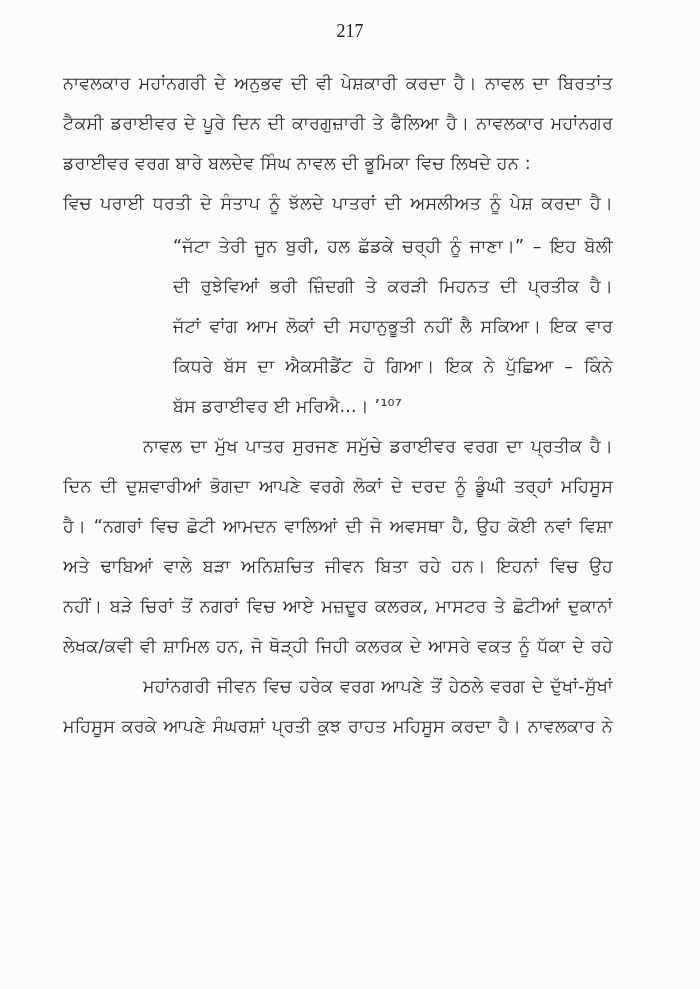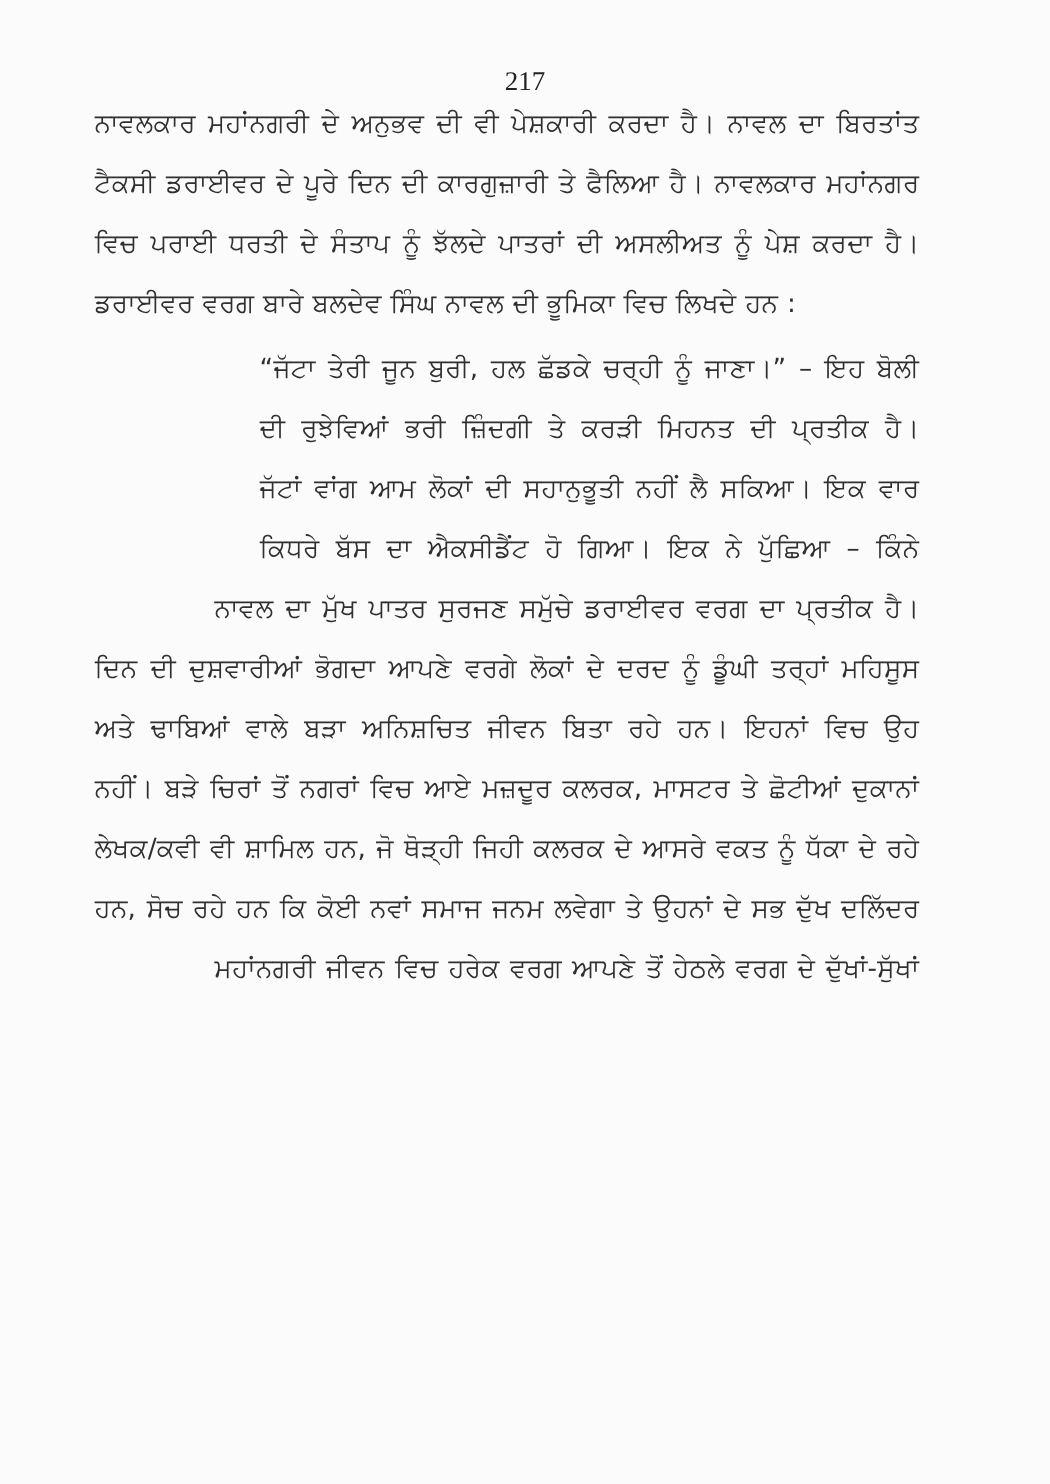--- a/index.html
+++ b/index.html
@@ -11,21 +11,21 @@
   .page {
     position: relative;
     width: 700px;
     height: 989px;
     margin: 0 auto;
     background: #fbfbfb;
     overflow: hidden;
   }
   .page-number {
     position: absolute;
-    top: 44px;
+    top: 21px;
     left: 0;
     width: 700px;
     text-align: center;
     font-family: "Liberation Serif", serif;
     font-size: 18px;
     color: #222;
   }
   .page-body {
     position: absolute;
     top: 63px;
@@ -58,34 +58,36 @@
 </style>
 </head>
 <body>
 
 <div class="page">
   <div class="page-number">217</div>
   <div class="page-body" id="page-body">
       <div class="block paragraph">
         <div class="line justify">ਨਾਵਲਕਾਰ ਮਹਾਂਨਗਰੀ ਦੇ ਅਨੁਭਵ ਦੀ ਵੀ ਪੇਸ਼ਕਾਰੀ ਕਰਦਾ ਹੈ। ਨਾਵਲ ਦਾ ਬਿਰਤਾਂਤ ਇਕ</div>
         <div class="line justify">ਟੈਕਸੀ ਡਰਾਈਵਰ ਦੇ ਪੂਰੇ ਦਿਨ ਦੀ ਕਾਰਗੁਜ਼ਾਰੀ ਤੇ ਫੈਲਿਆ ਹੈ। ਨਾਵਲਕਾਰ ਮਹਾਂਨਗਰ</div>
+        <div class="line">ਡਰਾਈਵਰ ਵਰਗ ਬਾਰੇ ਬਲਦੇਵ ਸਿੰਘ ਨਾਵਲ ਦੀ ਭੂਮਿਕਾ ਵਿਚ ਲਿਖਦੇ ਹਨ :</div>
         <div class="line justify">ਵਿਚ ਪਰਾਈ ਧਰਤੀ ਦੇ ਸੰਤਾਪ ਨੂੰ ਝੱਲਦੇ ਪਾਤਰਾਂ ਦੀ ਅਸਲੀਅਤ ਨੂੰ ਪੇਸ਼ ਕਰਦਾ ਹੈ।</div>
-        <div class="line">ਡਰਾਈਵਰ ਵਰਗ ਬਾਰੇ ਬਲਦੇਵ ਸਿੰਘ ਨਾਵਲ ਦੀ ਭੂਮਿਕਾ ਵਿਚ ਲਿਖਦੇ ਹਨ :</div>
       </div>
       <div class="block quote">
         <div class="line justify">“ਜੱਟਾ ਤੇਰੀ ਜੂਨ ਬੁਰੀ, ਹਲ ਛੱਡਕੇ ਚਰ੍ਹੀ ਨੂੰ ਜਾਣਾ।” – ਇਹ ਬੋਲੀ ਜੱਟ</div>
         <div class="line justify">ਦੀ ਰੁਝੇਵਿਆਂ ਭਰੀ ਜ਼ਿੰਦਗੀ ਤੇ ਕਰੜੀ ਮਿਹਨਤ ਦੀ ਪ੍ਰਤੀਕ ਹੈ। ਡਰਾਈਵਰਾਂ</div>
         <div class="line justify">ਜੱਟਾਂ ਵਾਂਗ ਆਮ ਲੋਕਾਂ ਦੀ ਸਹਾਨੁਭੂਤੀ ਨਹੀਂ ਲੈ ਸਕਿਆ। ਇਕ ਵਾਰ</div>
         <div class="line justify">ਕਿਧਰੇ ਬੱਸ ਦਾ ਐਕਸੀਡੈਂਟ ਹੋ ਗਿਆ। ਇਕ ਨੇ ਪੁੱਛਿਆ – ਕਿੰਨੇ ਆਦਮੀ</div>
+        <div class="line">ਬੱਸ ਡਰਾਈਵਰ ਈ ਮਰਿਐ...। ’¹⁰⁷</div>
       </div>
       <div class="block paragraph">
         <div class="line justify indent">ਨਾਵਲ ਦਾ ਮੁੱਖ ਪਾਤਰ ਸੁਰਜਣ ਸਮੁੱਚੇ ਡਰਾਈਵਰ ਵਰਗ ਦਾ ਪ੍ਰਤੀਕ ਹੈ। ਉਹ ਸਾਰੇ</div>
         <div class="line justify">ਦਿਨ ਦੀ ਦੁਸ਼ਵਾਰੀਆਂ ਭੋਗਦਾ ਆਪਣੇ ਵਰਗੇ ਲੋਕਾਂ ਦੇ ਦਰਦ ਨੂੰ ਡੂੰਘੀ ਤਰ੍ਹਾਂ ਮਹਿਸੂਸ ਕਰਦਾ</div>
+        <div class="line justify">ਹੈ। “ਨਗਰਾਂ ਵਿਚ ਛੋਟੀ ਆਮਦਨ ਵਾਲਿਆਂ ਦੀ ਜੋ ਅਵਸਥਾ ਹੈ, ਉਹ ਕੋਈ ਨਵਾਂ ਵਿਸ਼ਾ</div>
         <div class="line justify">ਅਤੇ ਢਾਬਿਆਂ ਵਾਲੇ ਬੜਾ ਅਨਿਸ਼ਚਿਤ ਜੀਵਨ ਬਿਤਾ ਰਹੇ ਹਨ। ਇਹਨਾਂ ਵਿਚ ਉਹ</div>
         <div class="line justify">ਨਹੀਂ। ਬੜੇ ਚਿਰਾਂ ਤੋਂ ਨਗਰਾਂ ਵਿਚ ਆਏ ਮਜ਼ਦੂਰ ਕਲਰਕ, ਮਾਸਟਰ ਤੇ ਛੋਟੀਆਂ ਦੁਕਾਨਾਂ</div>
         <div class="line justify">ਲੇਖਕ/ਕਵੀ ਵੀ ਸ਼ਾਮਿਲ ਹਨ, ਜੋ ਥੋੜ੍ਹੀ ਜਿਹੀ ਕਲਰਕ ਦੇ ਆਸਰੇ ਵਕਤ ਨੂੰ ਧੱਕਾ ਦੇ ਰਹੇ</div>
-        <div class="line justify">ਹਨ, ਸੋਚ ਰਹੇ ਹਨ ਕਿ ਕੋਈ ਨਵਾਂ ਸਮਾਜ ਜਨਮ ਲਵੇਗਾ ਤੇ ਉਹਨਾਂ ਦੇ ਸਭ ਦੁੱਖ ਦਲਿੱਦਰ</div>
       </div>
       <div class="block paragraph">
         <div class="line justify indent">ਮਹਾਂਨਗਰੀ ਜੀਵਨ ਵਿਚ ਹਰੇਕ ਵਰਗ ਆਪਣੇ ਤੋਂ ਹੇਠਲੇ ਵਰਗ ਦੇ ਦੁੱਖਾਂ-ਸੁੱਖਾਂ ਨੂੰ</div>
+        <div class="line justify">ਮਹਿਸੂਸ ਕਰਕੇ ਆਪਣੇ ਸੰਘਰਸ਼ਾਂ ਪ੍ਰਤੀ ਕੁਝ ਰਾਹਤ ਮਹਿਸੂਸ ਕਰਦਾ ਹੈ। ਨਾਵਲਕਾਰ ਨੇ</div>
       </div>
     </div>
 </div>
 
 </body></html>

